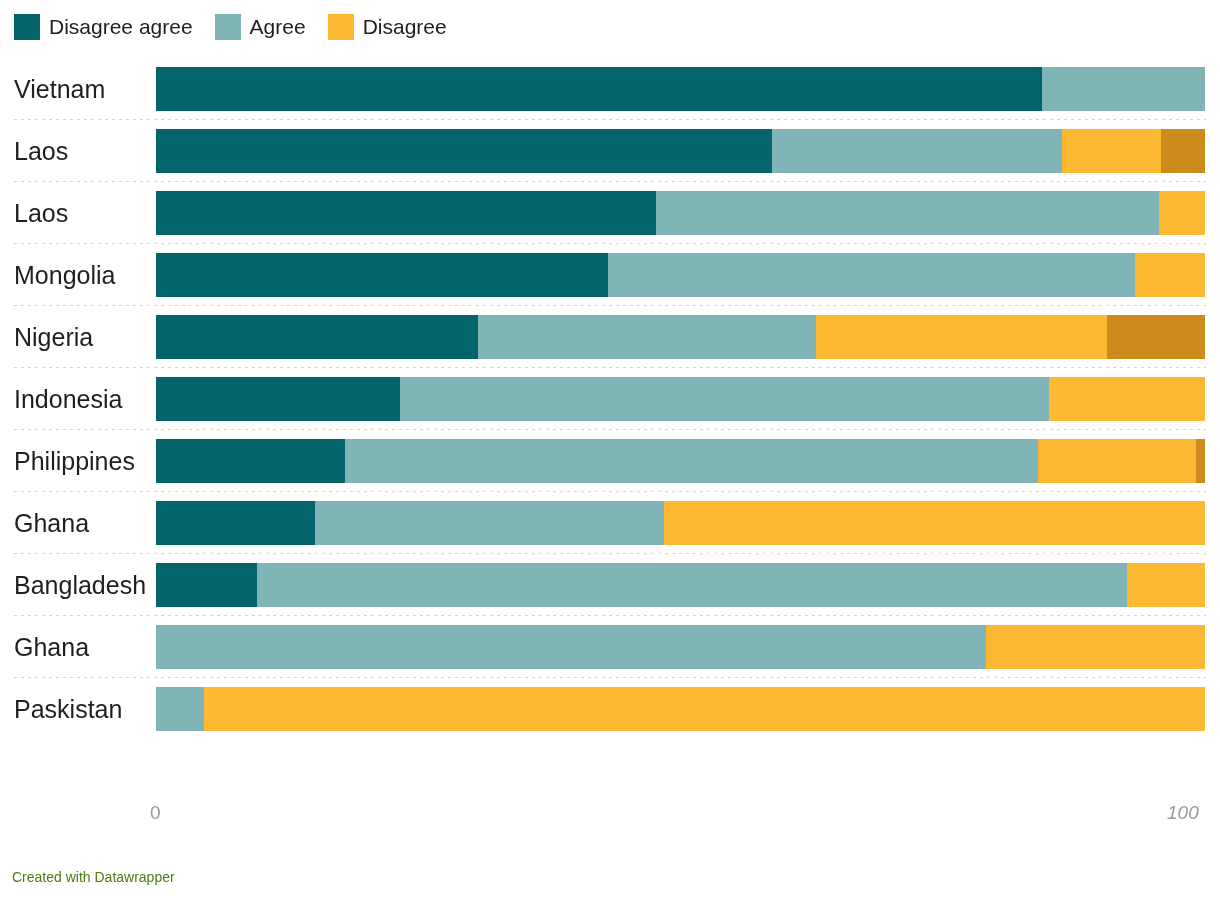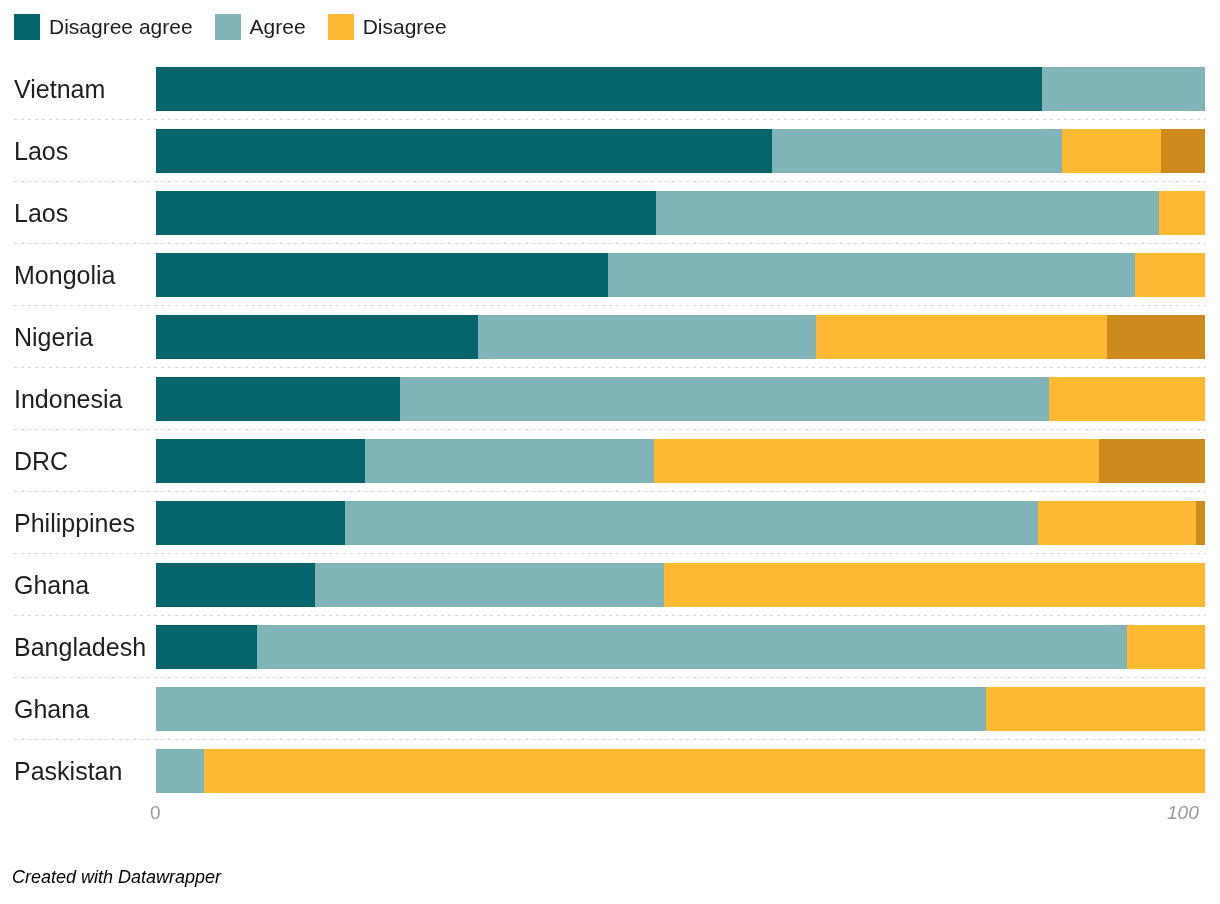--- a/index.html
+++ b/index.html
@@ -110,24 +110,23 @@
     line-height: 26px;
   }
   .axis-tick.start { left: 150px; }
   .axis-tick.end   { left: 1167px; font-style: italic; }
 
   
   .footer {
     position: absolute;
     left: 12px;
     top: 866px;
-    font-size: 18px;
-    color: #000000;
+    font-size: 14px;
+    color: #4d7c0f;
     line-height: 22px;
-    font-style: italic;
   }
 </style>
 </head>
 <body>
 
 <div id="chart-root">
 
   <div class="legend" id="legend">
       <div class="legend-item">
         <span class="legend-swatch" style="background: rgb(4, 100, 107);"></span>
@@ -193,30 +192,20 @@
       <div class="row">
         <div class="row-label">Indonesia</div>
         <div class="bar-track">
           <div class="seg" style="width: 23.3%; background: rgb(4, 100, 107);"></div>
           <div class="seg" style="width: 61.8%; background: rgb(129, 180, 182);"></div>
           <div class="seg" style="width: 14.9%; background: rgb(253, 185, 52);"></div>
         </div>
         <div class="row-sep"></div>
       </div>
       <div class="row">
-        <div class="row-label">DRC</div>
-        <div class="bar-track">
-          <div class="seg" style="width: 19.9%; background: rgb(4, 100, 107);"></div>
-          <div class="seg" style="width: 27.6%; background: rgb(129, 180, 182);"></div>
-          <div class="seg" style="width: 42.4%; background: rgb(253, 185, 52);"></div>
-          <div class="seg" style="width: 10.1%; background: rgb(205, 139, 30);"></div>
-        </div>
-        <div class="row-sep"></div>
-      </div>
-      <div class="row">
         <div class="row-label">Philippines</div>
         <div class="bar-track">
           <div class="seg" style="width: 18%; background: rgb(4, 100, 107);"></div>
           <div class="seg" style="width: 66.1%; background: rgb(129, 180, 182);"></div>
           <div class="seg" style="width: 15%; background: rgb(253, 185, 52);"></div>
           <div class="seg" style="width: 0.9%; background: rgb(205, 139, 30);"></div>
         </div>
         <div class="row-sep"></div>
       </div>
       <div class="row">

